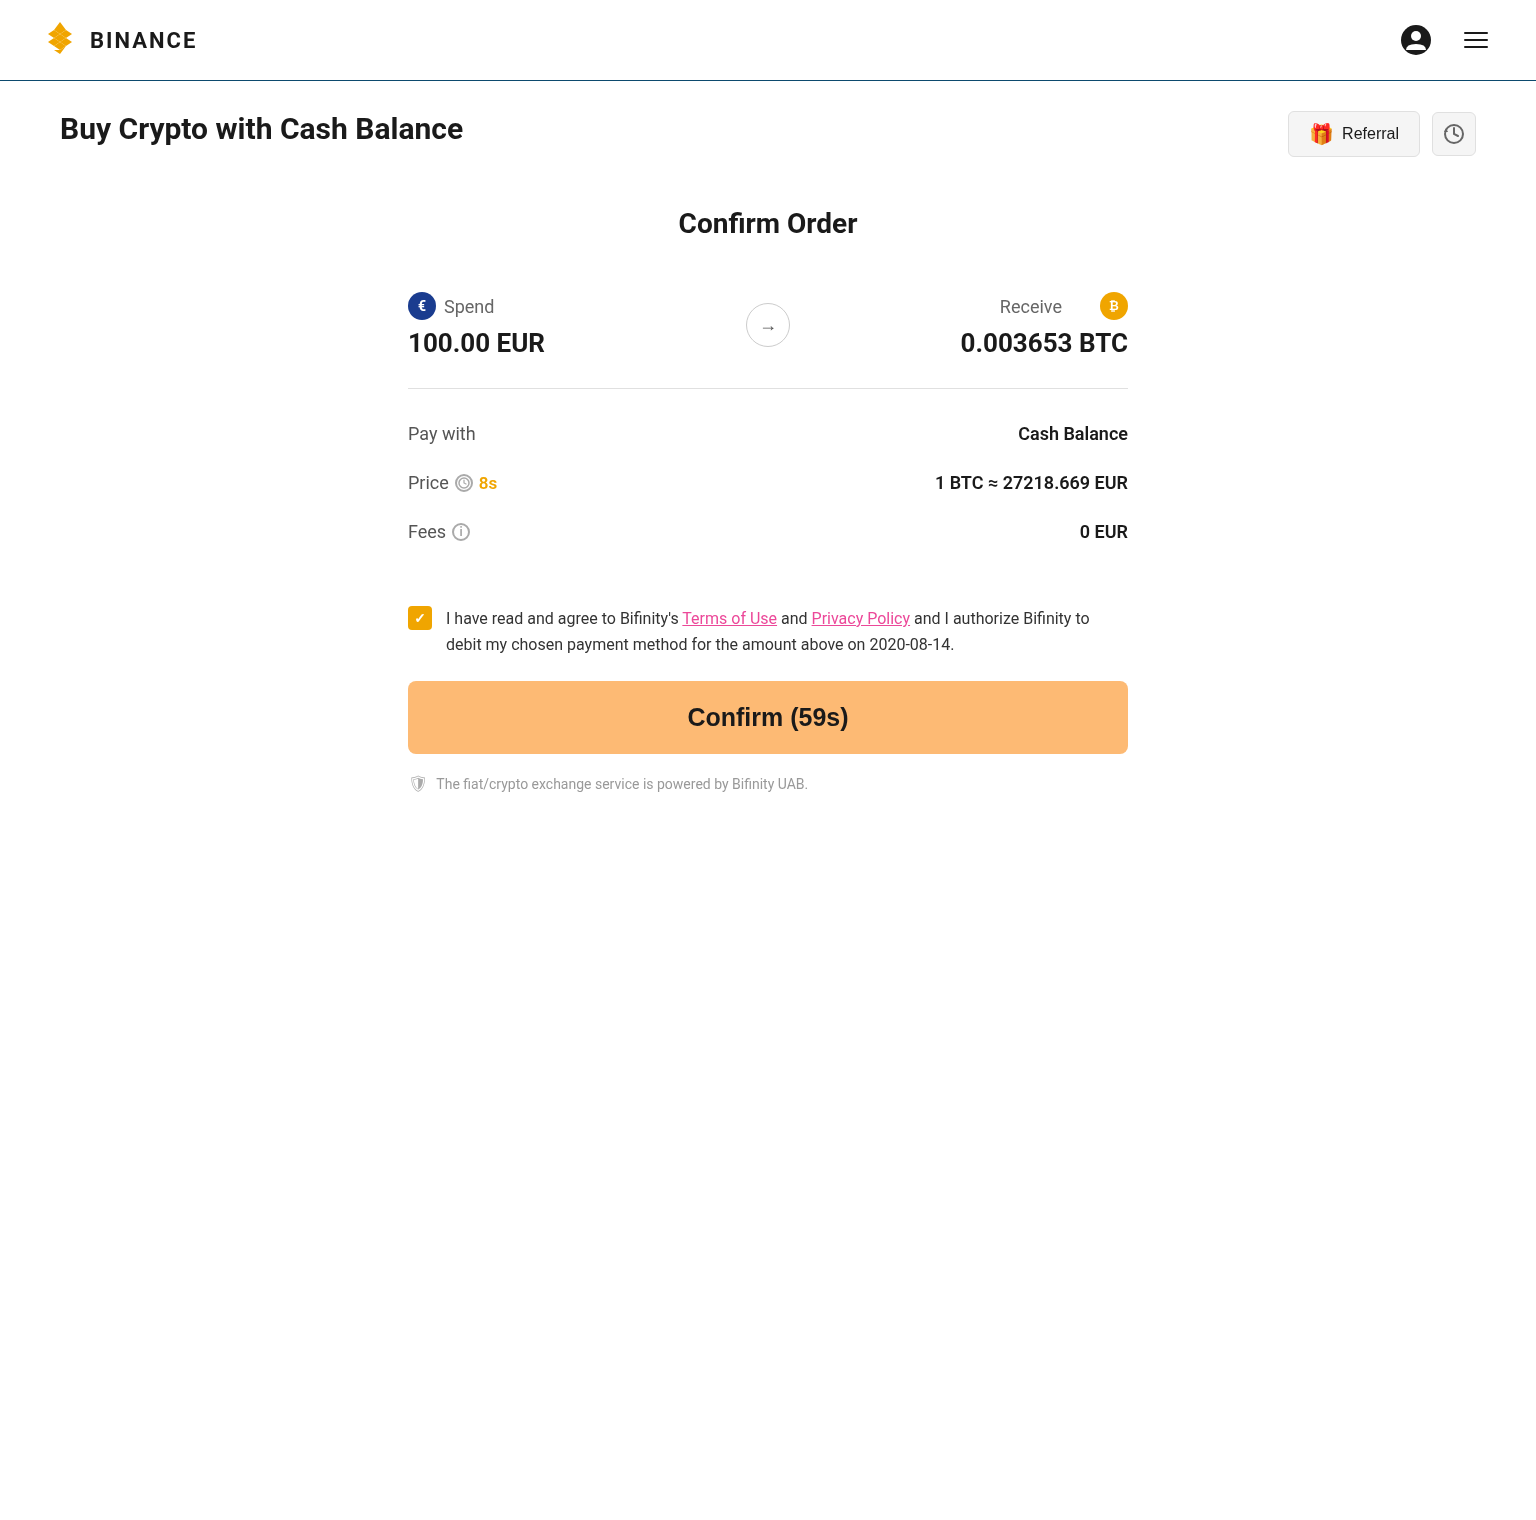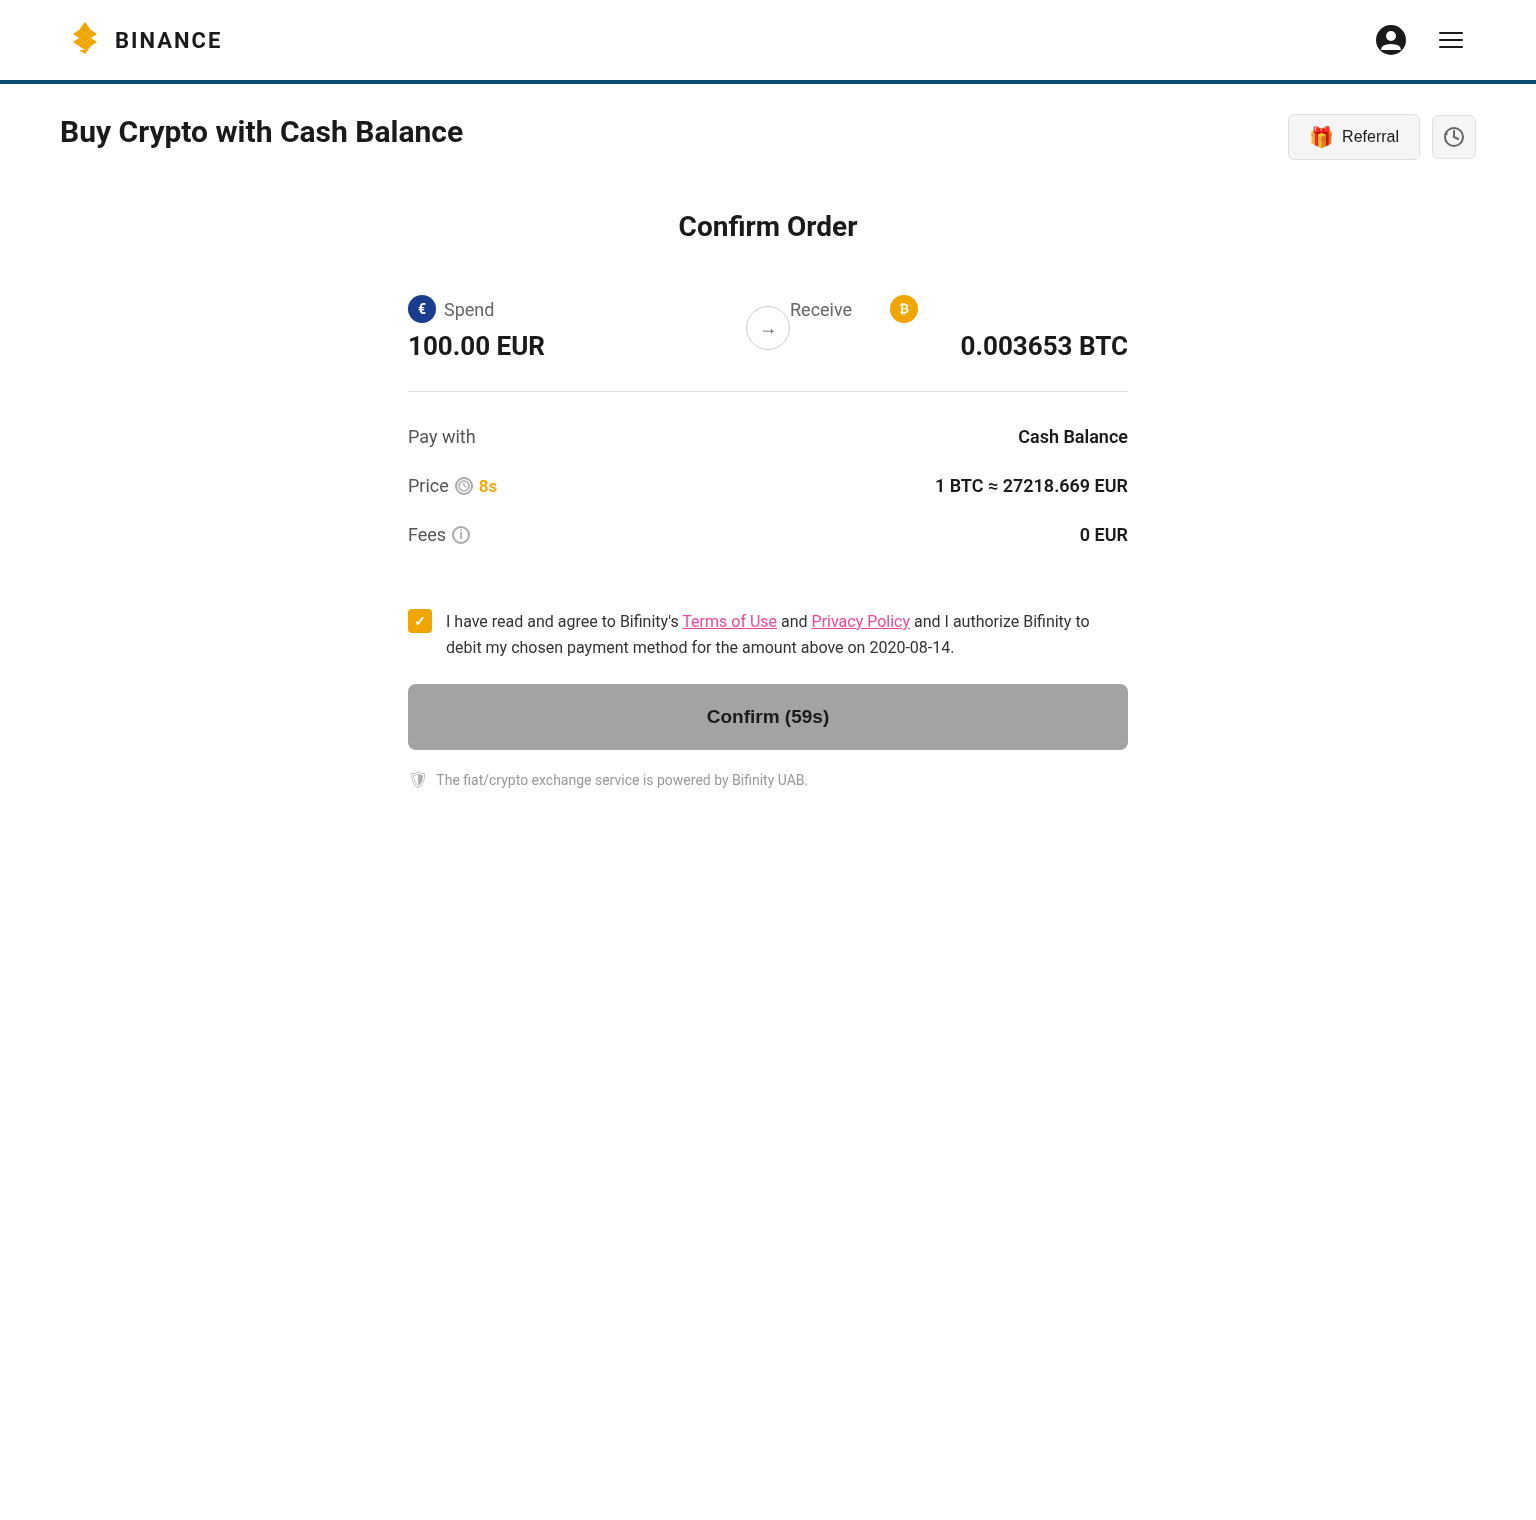--- a/index.html
+++ b/index.html
@@ -13,22 +13,22 @@
       color: #1a1a1a;
       width: 1536px;
       min-height: 1520px;
     }
 
     
     .header {
       display: flex;
       align-items: center;
       justify-content: space-between;
-      padding: 20px 65px;
-      border-bottom: 4px solid #0c4a6e;
+      padding: 20px 40px;
+      border-bottom: 1px solid #0c4a6e;
     }
     .logo {
       display: flex;
       align-items: center;
       gap: 10px;
     }
     .logo-icon {
       width: 40px;
       height: 40px;
     }
@@ -149,20 +149,21 @@
     }
     .currency-label {
       display: flex;
       align-items: center;
       gap: 8px;
       font-size: 18px;
       color: #666;
       margin-bottom: 8px;
     }
     .receive-label {
+      justify-content: flex-end;
       gap: 38px;
     }
     .currency-badge-eur {
       width: 28px;
       height: 28px;
       border-radius: 50%;
       background: #1a3c8f;
       color: white;
       display: flex;
       align-items: center;
@@ -310,24 +311,24 @@
       border: none;
       border-radius: 8px;
       font-size: 19px;
       font-weight: 600;
       color: #1a1a1a;
       cursor: pointer;
     }
     .btn-confirm {
       flex: 1;
       padding: 22px;
-      background: #a3a3a3;
+      background: #fdba74;
       border: none;
       border-radius: 8px;
-      font-size: 19px;
+      font-size: 25px;
       font-weight: 700;
       color: #1a1a1a;
       cursor: pointer;
     }
 
     .footer-note {
       display: flex;
       align-items: center;
       gap: 8px;
       color: #999;

